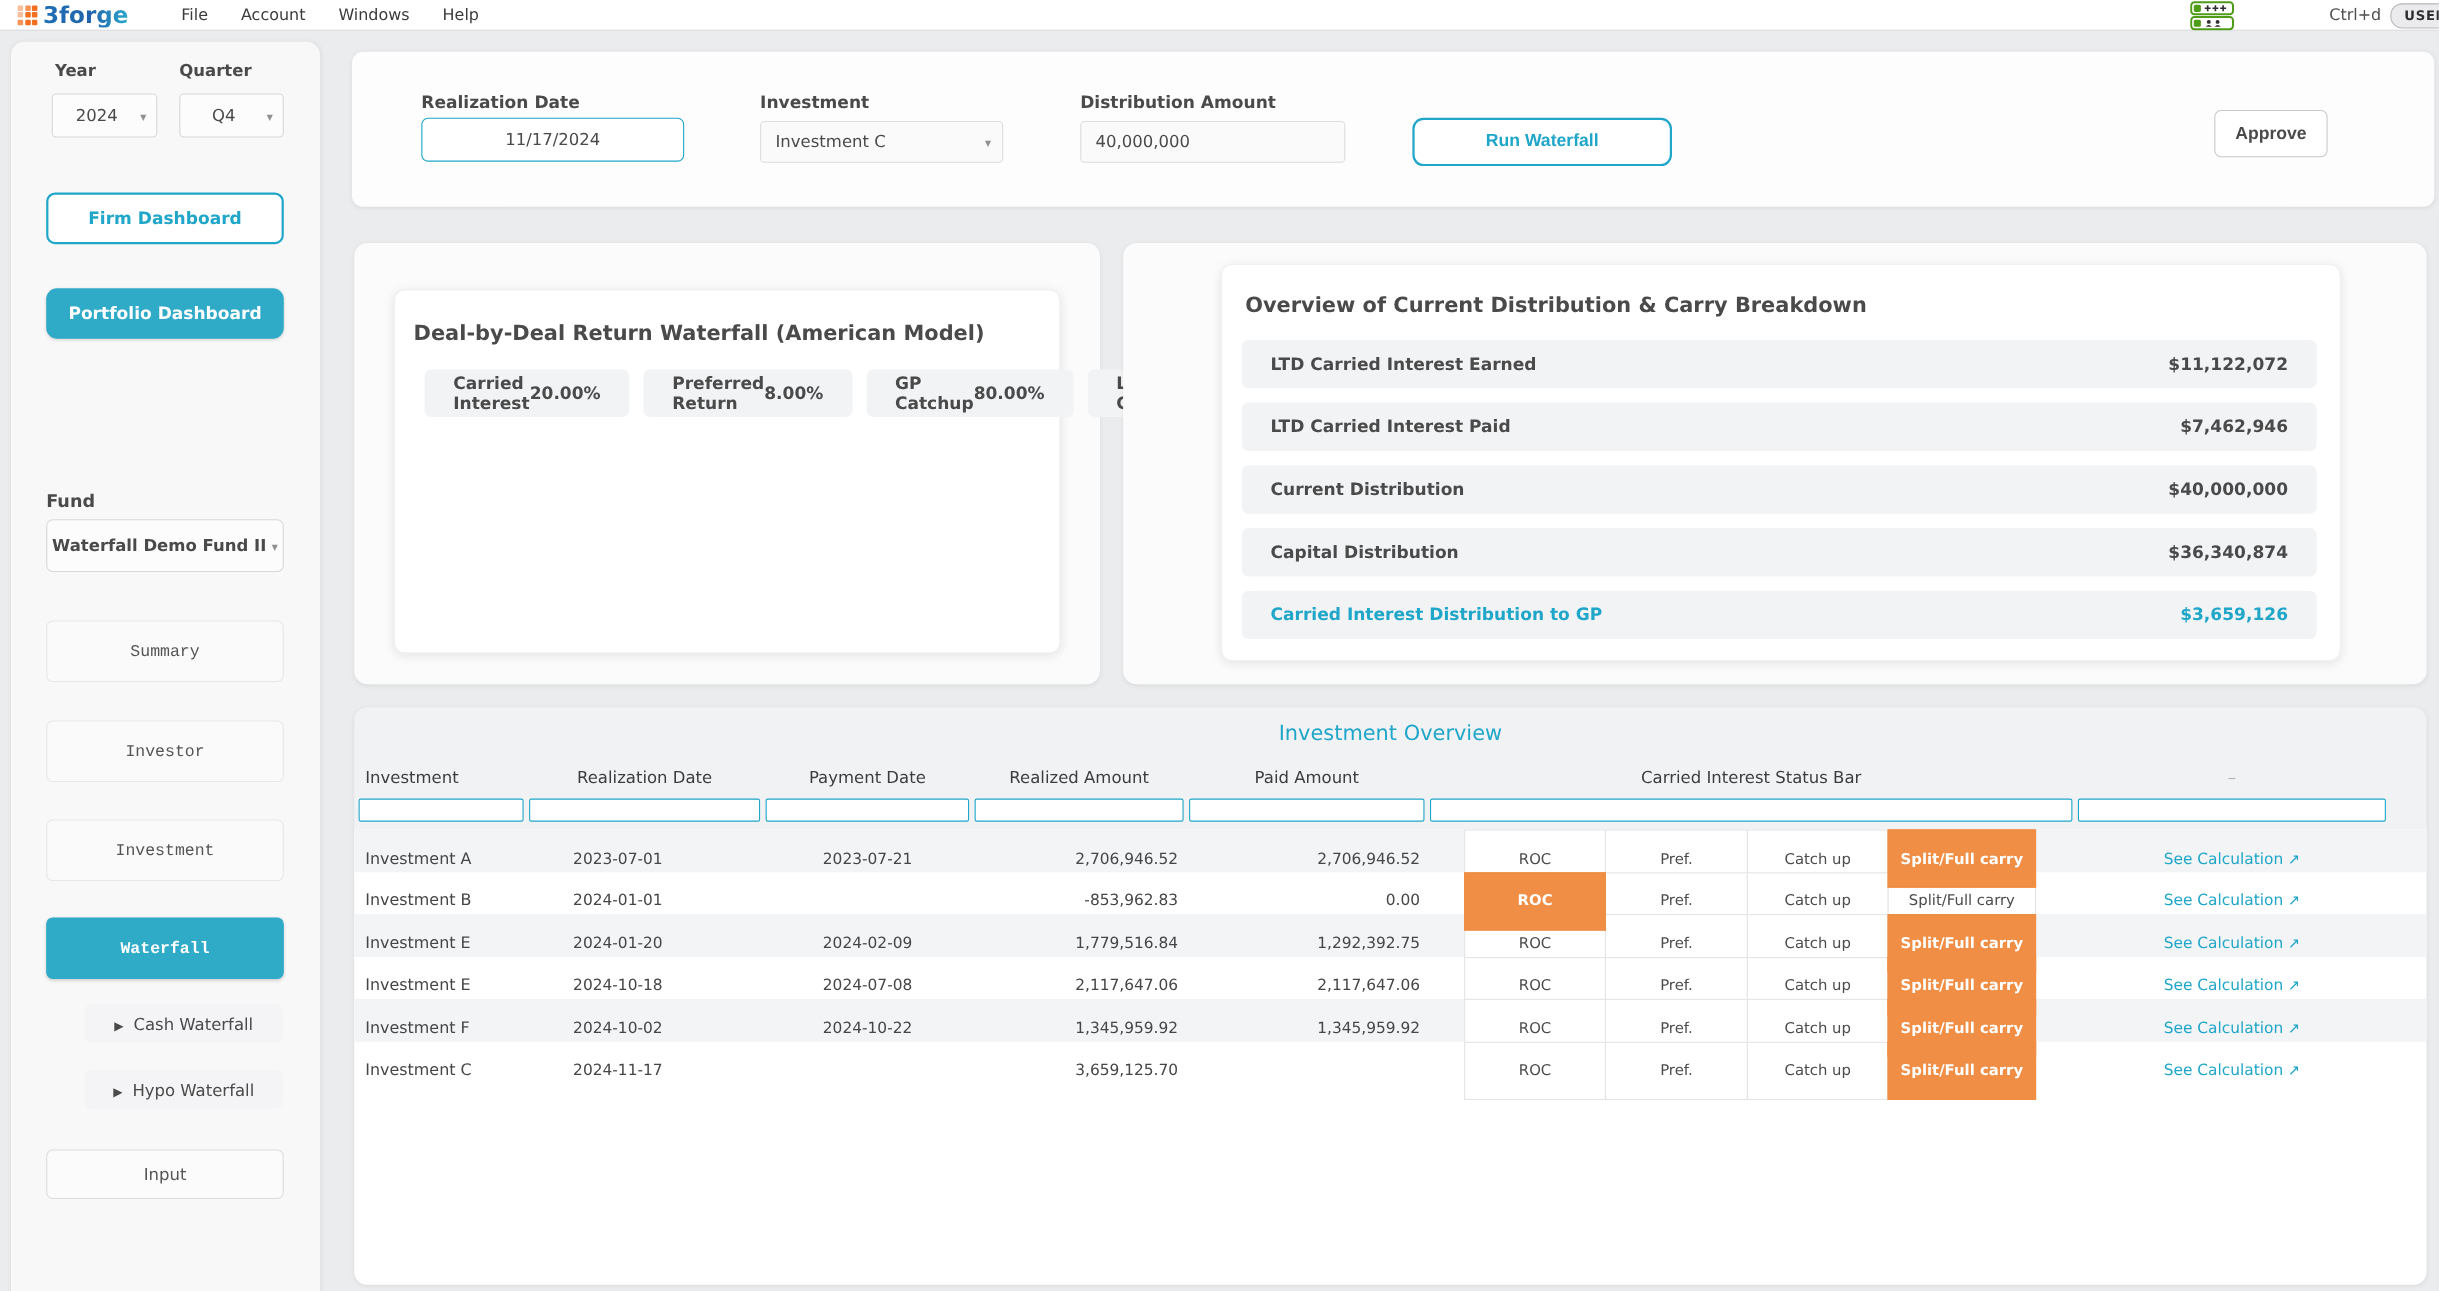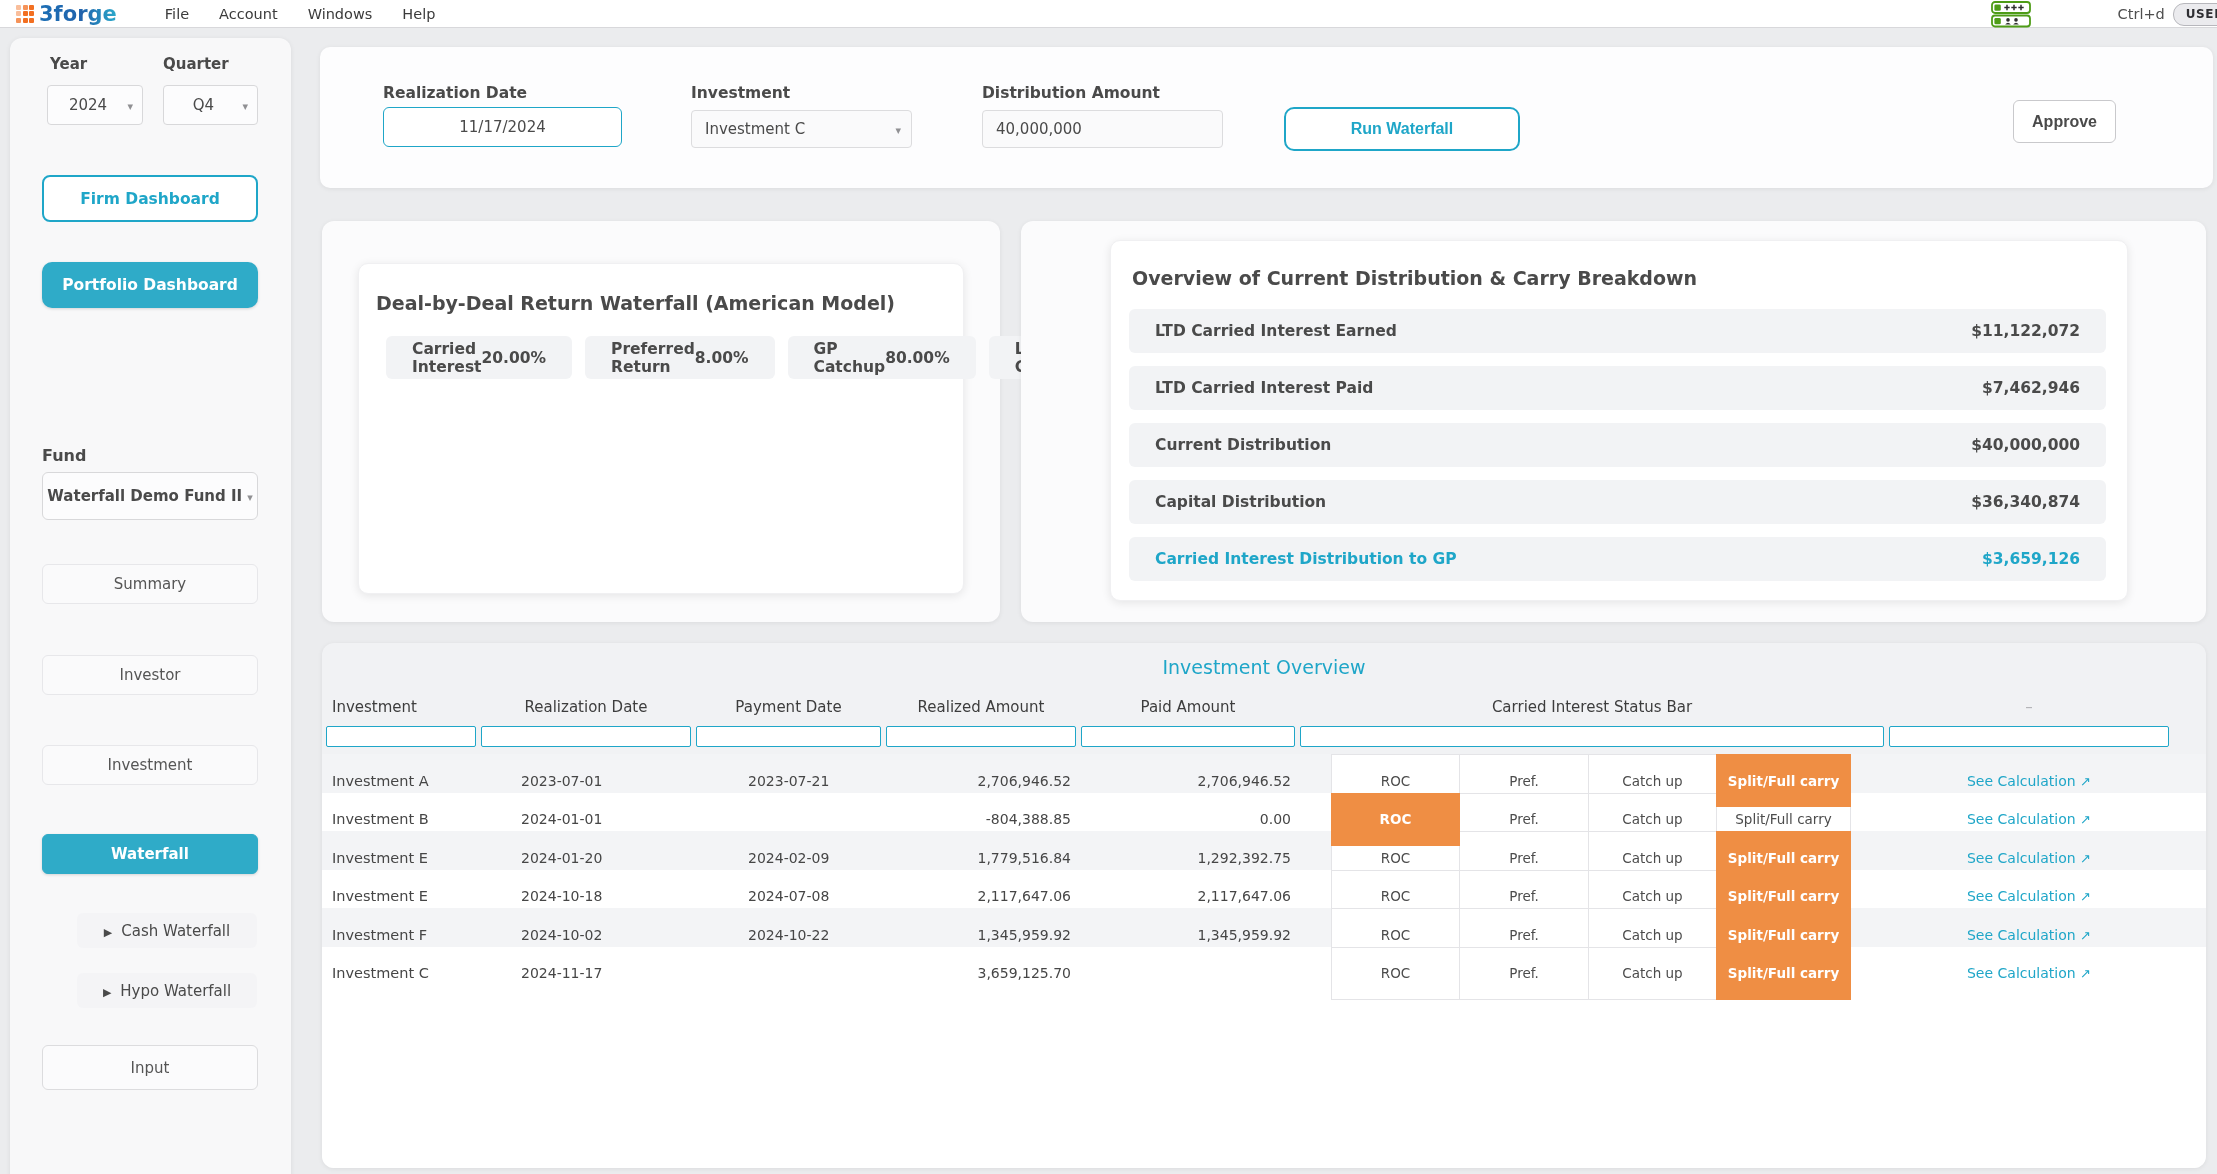--- a/index.html
+++ b/index.html
@@ -54,23 +54,23 @@
   .btn-firm{position:absolute;left:32px;top:137px;width:216px;height:47px;background:#fff;
     border:2px solid var(--accent);border-radius:8px;color:var(--accent);
     font-size:15.5px;font-weight:bold;}
   .btn-portfolio{position:absolute;left:32px;top:224px;width:216px;height:46px;
     background:var(--accent-fill);border-radius:10px;color:#fff;font-size:15.5px;font-weight:bold;
     box-shadow:0 1px 3px rgba(0,0,0,.15);}
   .lbl-fund{position:absolute;left:32px;top:408px;font-size:16px;}
   .sel-fund{position:absolute;left:32px;top:434px;width:216px;height:48px;border-radius:6px;
     font-size:15px;font-weight:bold;gap:5px;}
   .sel-fund .caret{position:static;transform:none;}
-  .nav-btn{position:absolute;left:32px;width:216px;height:40px;background:#FAFAFB;
+  .nav-btn{position:absolute;left:32px;width:216px;height:56px;background:#FAFAFB;
     border:1px solid #e7e7ea;border-radius:6px;color:#555;font-size:15px;
-    display:flex;align-items:center;justify-content:center;cursor:pointer;}
+    display:flex;align-items:center;justify-content:center;cursor:pointer;font-family:Liberation Mono, monospace;}
   .nav-btn.active{background:var(--accent-fill);border-color:var(--accent-fill);color:#fff;
     font-weight:bold;box-shadow:0 1px 3px rgba(0,0,0,.15);}
   .nav-0{top:526px}.nav-1{top:617px}.nav-2{top:707px}.nav-3{top:796px}
   .subnav-btn{position:absolute;left:67px;width:180px;height:35px;background:#F4F4F6;
     border-radius:6px;color:#4a4a4a;font-size:15px;display:flex;align-items:center;
     justify-content:center;gap:9px;cursor:pointer;}
   .sub-0{top:875px}.sub-1{top:935px}
   .tri::after{content:"▶";font-size:11px;color:#4a4a4a;}
   .btn-input{position:absolute;left:32px;top:1007px;width:216px;height:45px;background:#FBFBFC;
     border:1px solid #dcdcde;border-radius:6px;color:#555;font-size:15px;}
@@ -346,21 +346,21 @@
           <div class="stage active">Split/Full carry</div>
         </div>
     <div class="td c7">
       <a class="calc-link"><span>See Calculation</span> <span class="arrow">↗</span></a>
     </div>
   </div>
       <div class="tgrid trow">
     <div class="td c1">Investment B</div>
     <div class="td c2">2024-01-01</div>
     <div class="td c3"></div>
-    <div class="td c4">-804,388.85</div>
+    <div class="td c4">-853,962.83</div>
     <div class="td c5">0.00</div>
     <div class="td c6">
           <div class="stage active">ROC</div>
           <div class="stage">Pref.</div>
           <div class="stage">Catch up</div>
           <div class="stage">Split/Full carry</div>
         </div>
     <div class="td c7">
       <a class="calc-link"><span>See Calculation</span> <span class="arrow">↗</span></a>
     </div>

